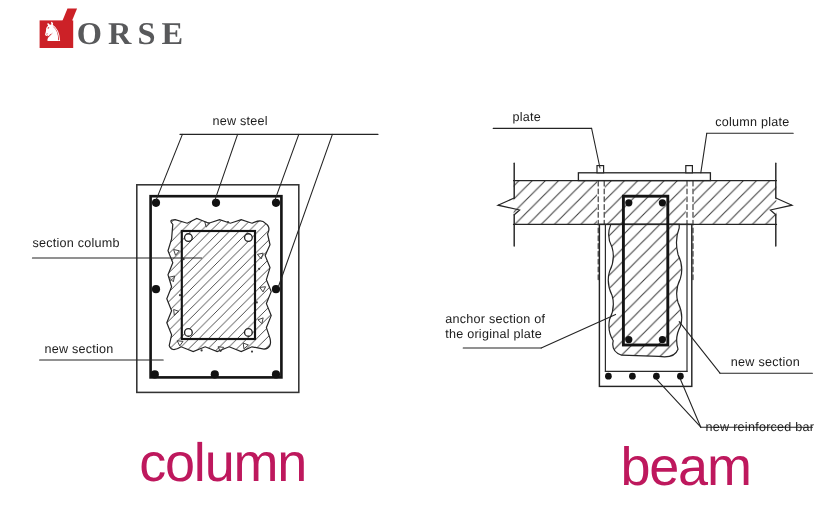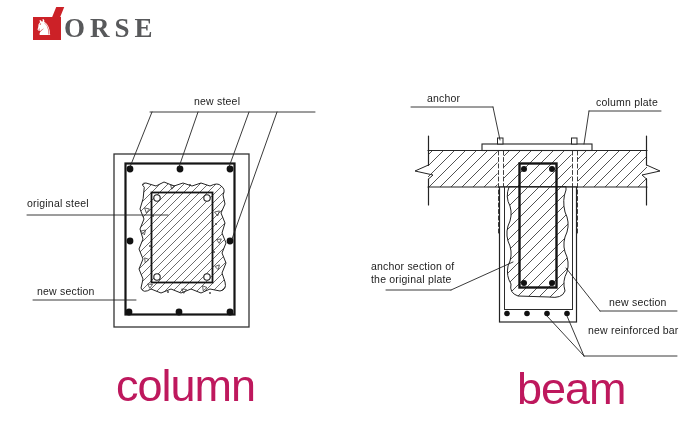--- a/index.html
+++ b/index.html
@@ -191,27 +191,27 @@
         <path d="M451,290 L513,262"></path>
       <path d="M600,311 L677,311"></path>
         <path d="M600,311 L566,268"></path>
       <path d="M584,356 L677,356"></path>
         <path d="M584,356 L547,316"></path>
         <path d="M584,356 L567,316"></path>
     </g>
   </g>
 </svg>
 
-<div class="lbl" style="left:194px;top:95px">new steel</div>
-<div class="lbl" style="left:27px;top:197px">original steel</div>
+<div class="lbl" style="left:177px;top:95px">new steel</div>
+<div class="lbl" style="left:27px;top:197px">section columb</div>
 <div class="lbl" style="left:37px;top:285px">new section</div>
 
-<div class="lbl" style="left:427px;top:92px">anchor</div>
+<div class="lbl" style="left:427px;top:92px">plate</div>
 <div class="lbl" style="left:596px;top:96px">column plate</div>
 <div class="lbl" style="left:371px;top:260px">
   <span style="display:block">anchor section of</span>
   <span style="display:block">the original plate</span>
 </div>
 <div class="lbl" style="left:609px;top:296px">new section</div>
-<div class="lbl" style="left:588px;top:324px">new reinforced bar</div>
+<div class="lbl" style="left:588px;top:350px">new reinforced bar</div>
 
 <div class="caption column">column</div>
 <div class="caption beam">beam</div>
 
 </body></html>

